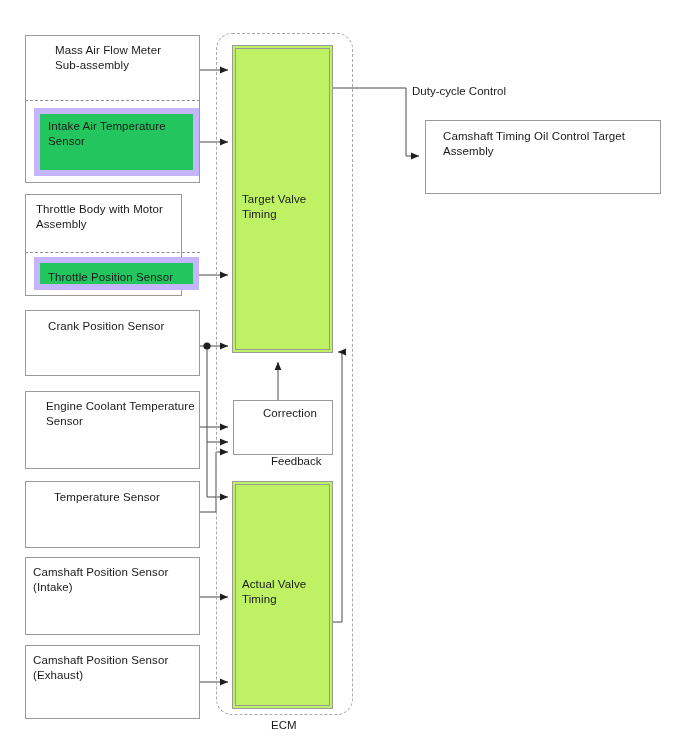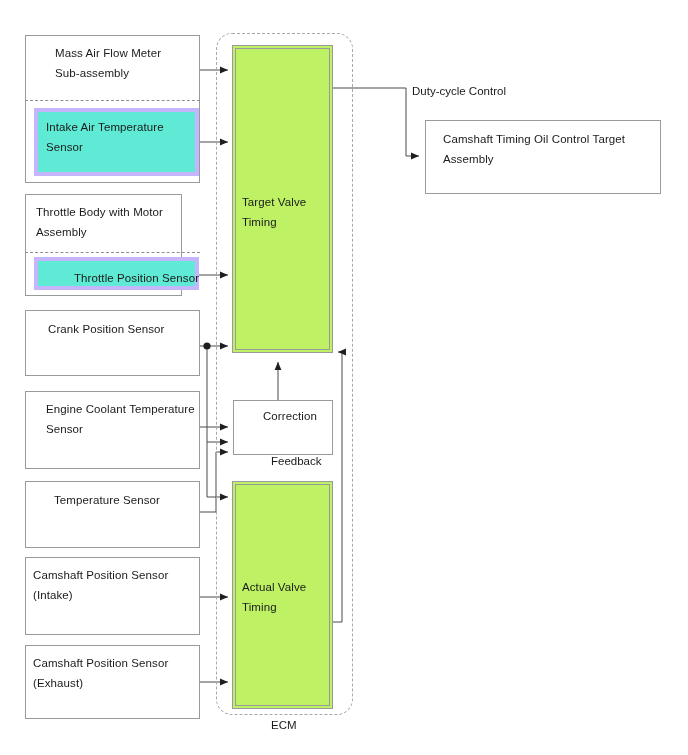--- a/index.html
+++ b/index.html
@@ -26,22 +26,22 @@
   }
   .box {
     position: absolute;
     box-sizing: border-box;
     border: 1px solid #9a9a9a;
     background: #ffffff;
   }
   .box-inner {
     position: absolute;
     box-sizing: border-box;
-    border: 4px solid #c4b5fd;
-    background: #5eead4;
+    border: 6px solid #c4b5fd;
+    background: #22c55e;
   }
   .ecm-block {
     position: absolute;
     box-sizing: border-box;
     border: 1px solid #9a9a9a;
     background: #bef264;
   }
   .ecm-block::after {
     content: "";
     position: absolute;
@@ -49,21 +49,21 @@
     top: 2px;
     right: 2px;
     bottom: 2px;
     border: 1px solid #9a9a9a;
     pointer-events: none;
   }
   .lbl {
     position: absolute;
     font-size: 11.5px;
     color: #1a1a1a;
-    line-height: 20px;
+    line-height: 15px;
     white-space: pre-line;
     letter-spacing: 0.1px;
   }
   .dashed-sep {
     position: absolute;
     border-top: 1px dashed #8e8e8e;
     height: 0;
   }
   .ecm-boundary {
     position: absolute;
@@ -144,21 +144,21 @@
       <div class="lbl" style="left:8px; top:5px; width:152px;">Intake Air Temperature
 Sensor</div>
     </div>
   </div>
 
   <div class="box" style="left:25px; top:194px; width:157px; height:102px;">
     <div class="lbl" style="left:10px; top:7px; width:160px;">Throttle Body with Motor
 Assembly</div>
     <div class="dashed-sep" style="left:-1px; top:57px; width:175px;"></div>
     <div class="box-inner" style="left:8px; top:62px; width:165px; height:33px;">
-      <div class="lbl" style="left:8px; top:7px; width:152px;margin-left:28px;">Throttle Position Sensor</div>
+      <div class="lbl" style="left:8px; top:7px; width:152px;">Throttle Position Sensor</div>
     </div>
   </div>
 
   <div class="box" style="left:25px; top:310px; width:175px; height:66px;">
     <div class="lbl" style="left:22px; top:8px; width:150px;">Crank Position Sensor</div>
   </div>
 
   <div class="box" style="left:25px; top:391px; width:175px; height:78px;">
     <div class="lbl" style="left:20px; top:7px; width:170px;">Engine Coolant Temperature
 Sensor</div>

